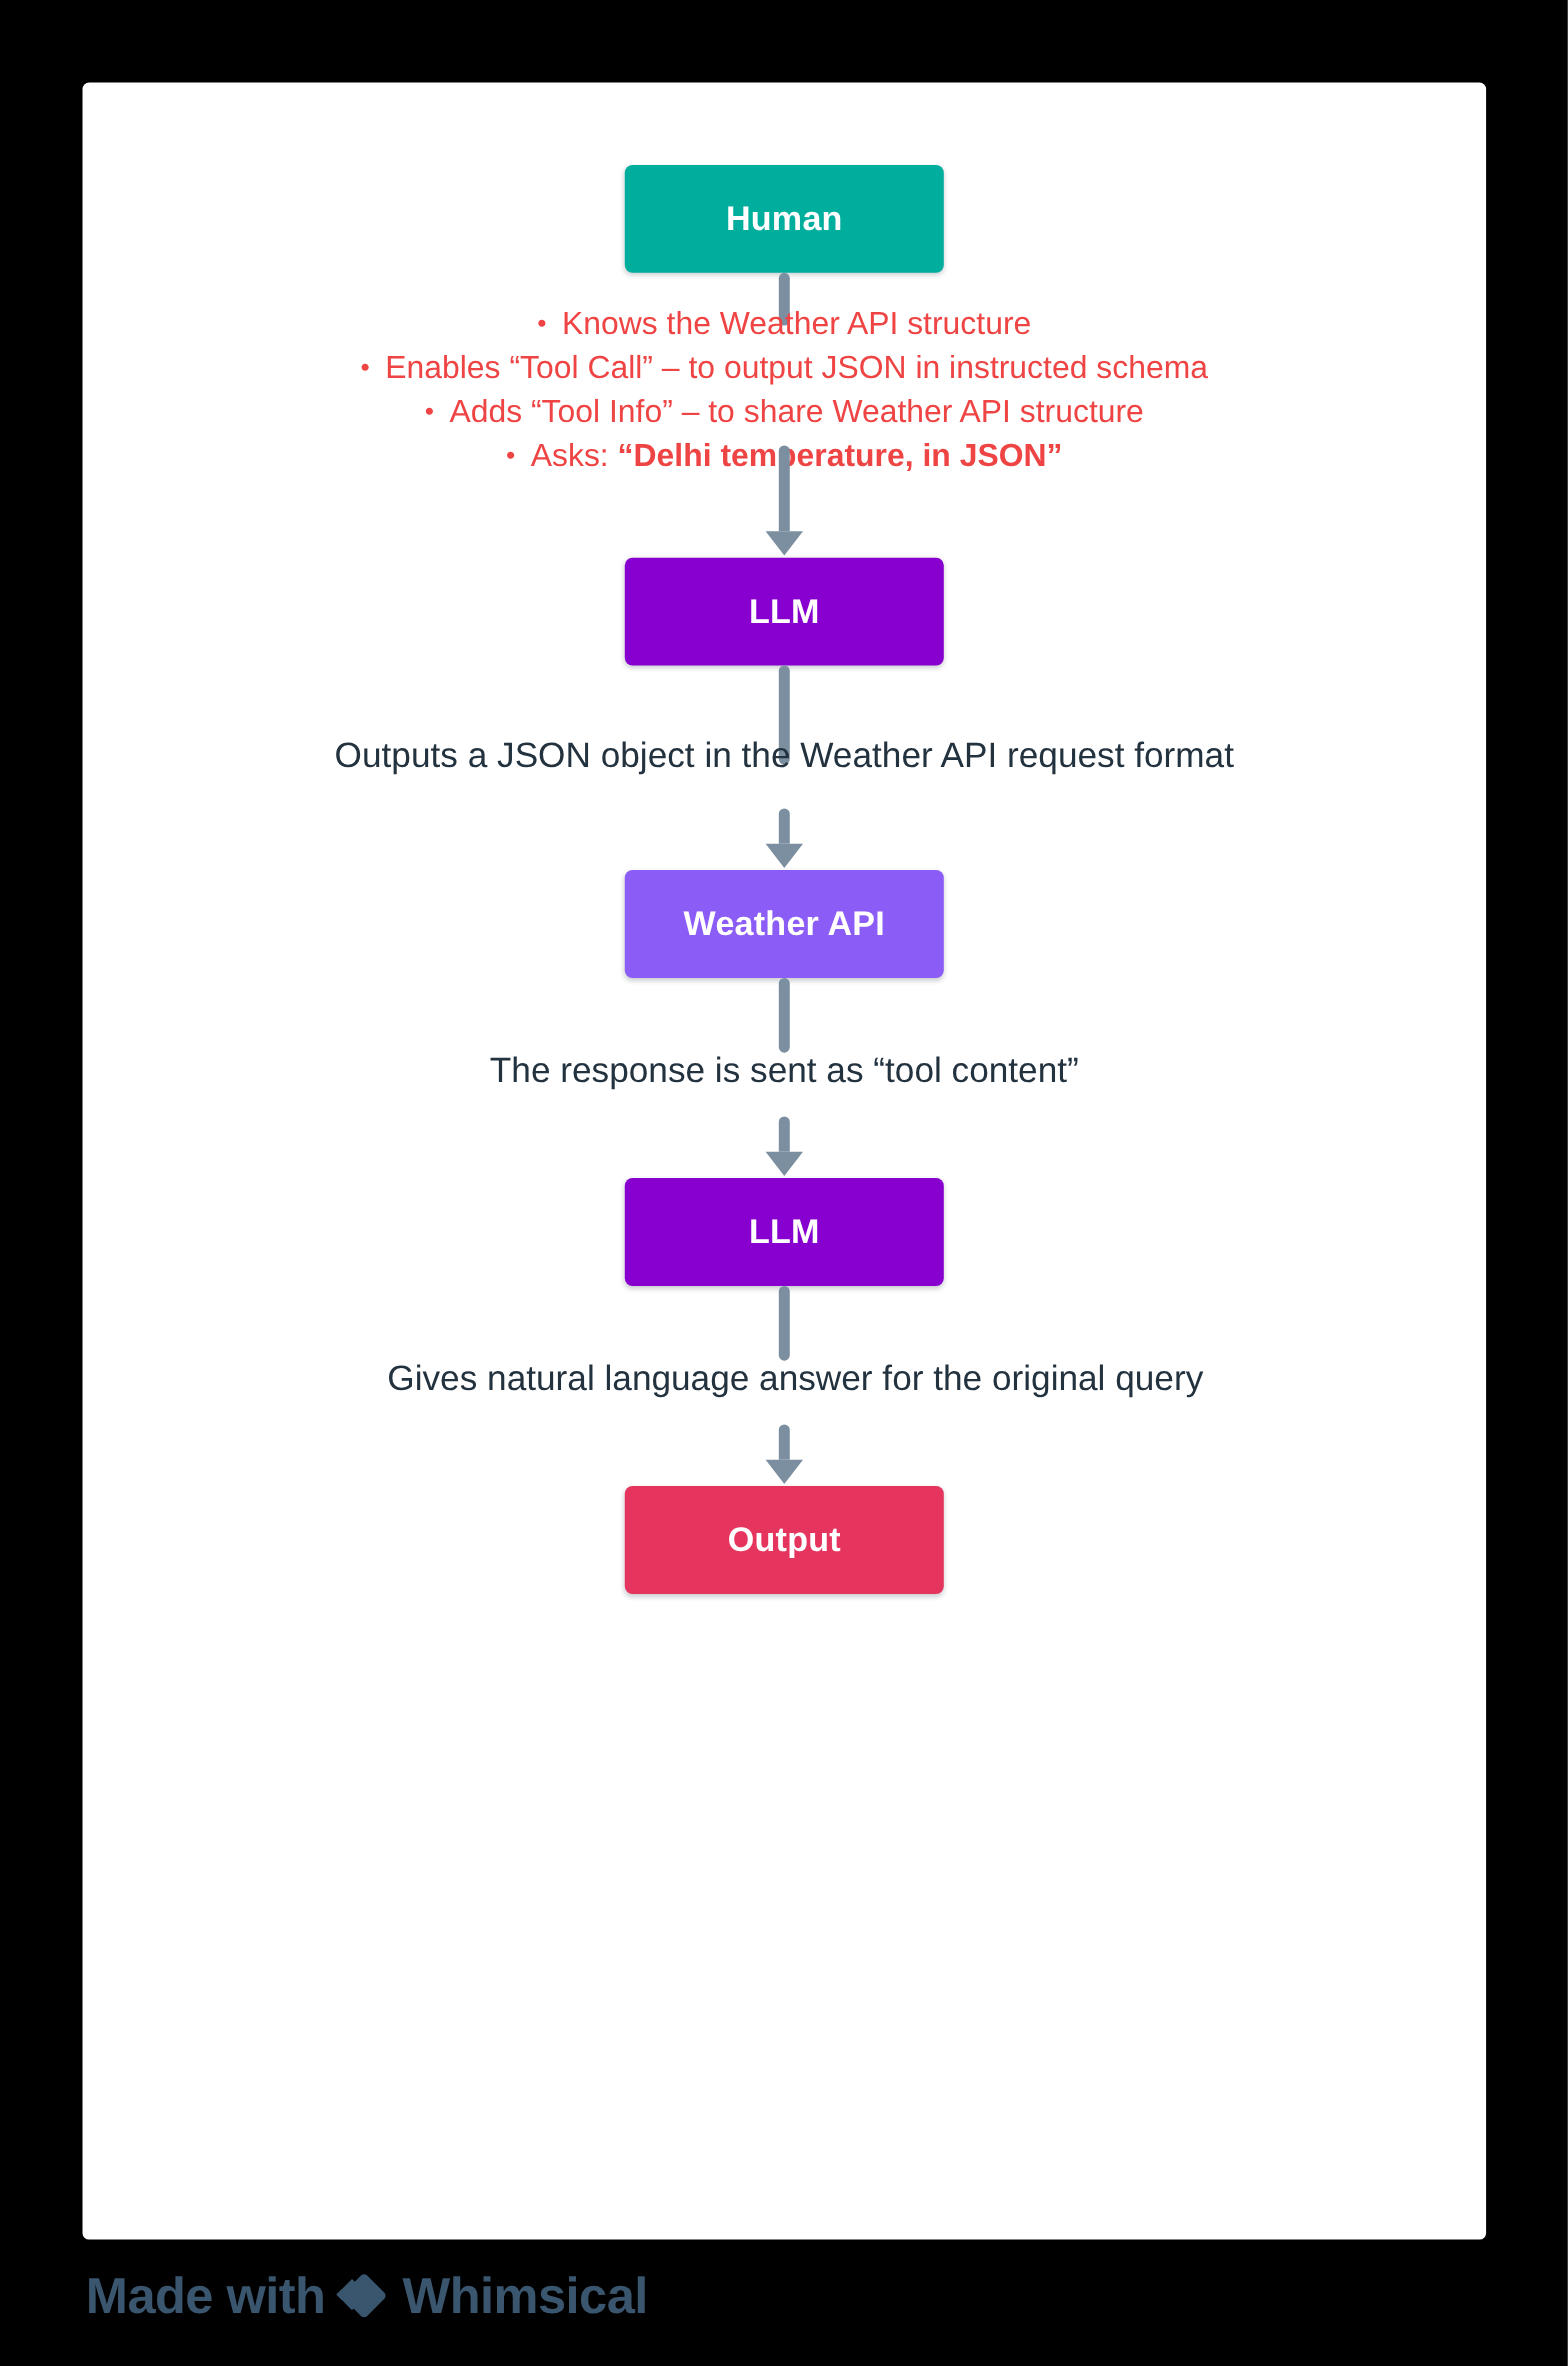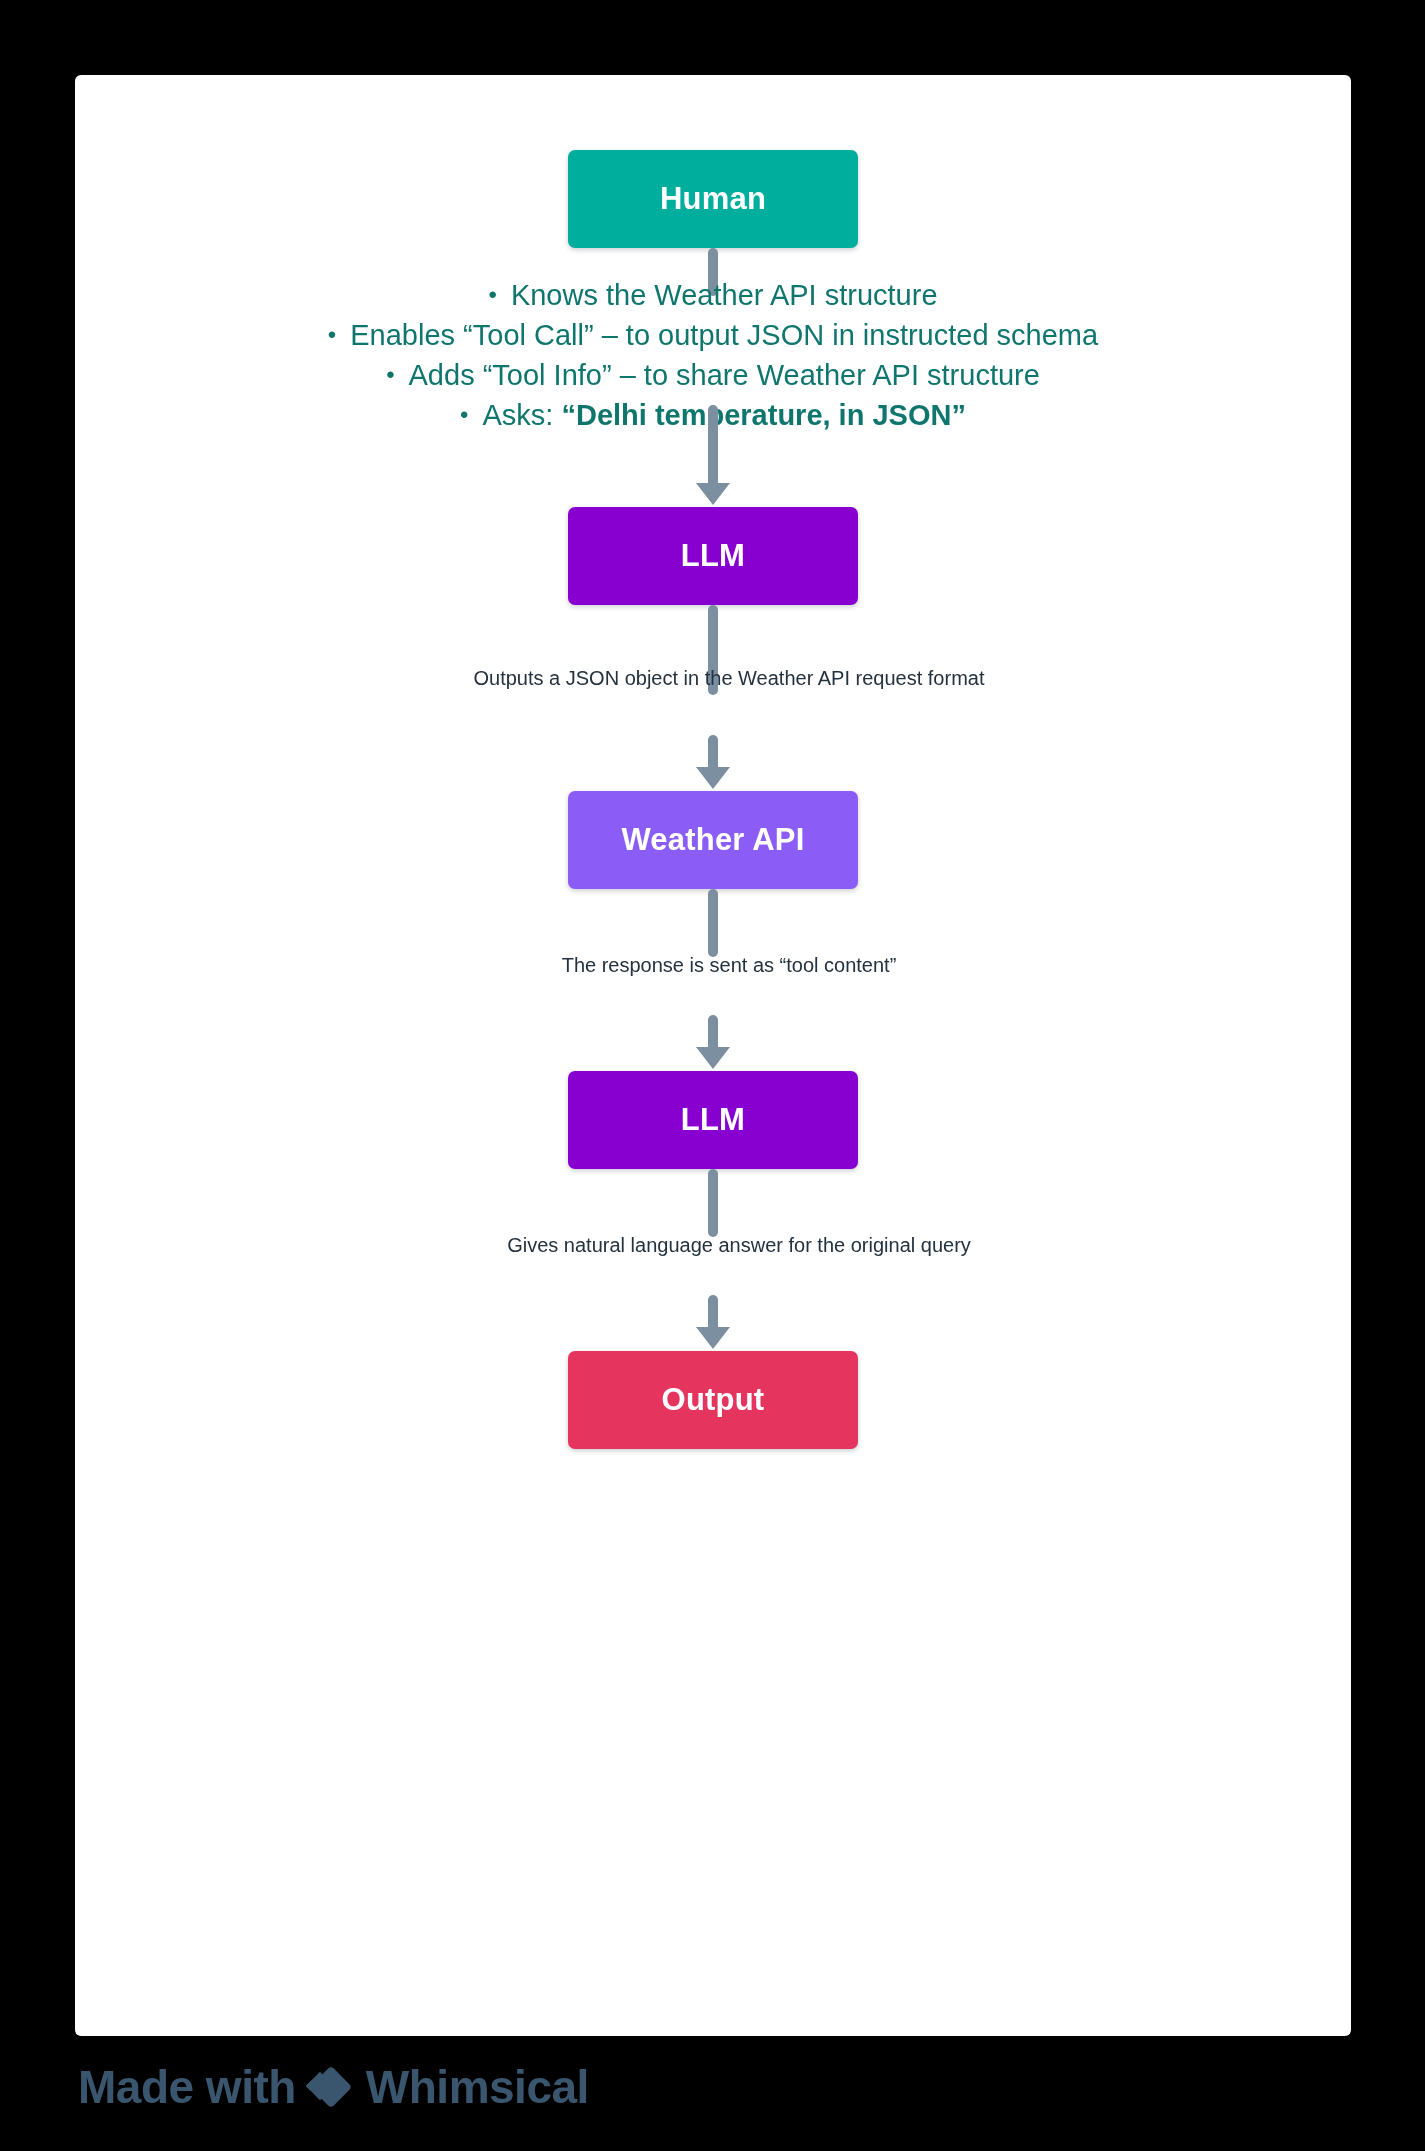--- a/index.html
+++ b/index.html
@@ -91,40 +91,40 @@
     border-top: 22px solid #7C8FA0;
   }
   .arrowhead.ah-1 { top: 408px;  }
   .arrowhead.ah-2 { top: 692px;  }
   .arrowhead.ah-3 { top: 972px;  }
   .arrowhead.ah-4 { top: 1252px; }
 
   
   .edge-label {
     position: absolute;
-    left: 16px;
+    left: 0;
     width: 100%;
     text-align: center;
     color: #23323F;
-    font-size: 20px;
+    font-size: 32px;
     font-family: "Liberation Sans", sans-serif;
     line-height: 1.33;
     white-space: nowrap;
   }
   .edge-label.l-json    { top: 590px;  }
   .edge-label.l-tool    { top: 877px;  }
   .edge-label.l-natural { top: 1157px; padding-left: 20px; }
 
   .bullets {
     position: absolute;
     left: 0;
     top: 200px;
     width: 100%;
     text-align: center;
-    color: #0f766e;
+    color: #ef4444;
     font-size: 29px;
     line-height: 1.38;
     font-family: "Liberation Sans", sans-serif;
   }
   .bullets .bullet-line { white-space: nowrap; }
   .bullets .dot {
     display: inline-block;
     margin-right: 14px;
     font-size: 24px;
     vertical-align: 2px;

